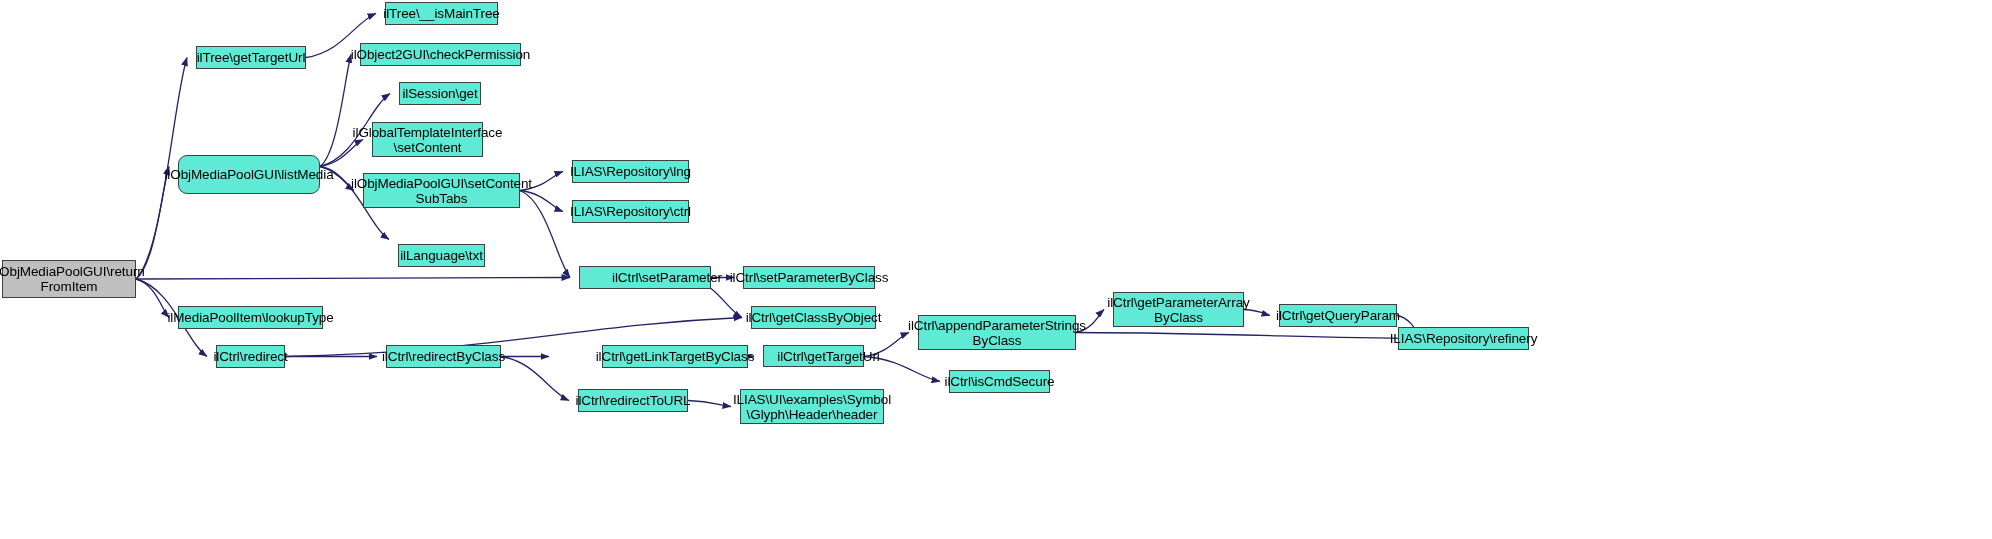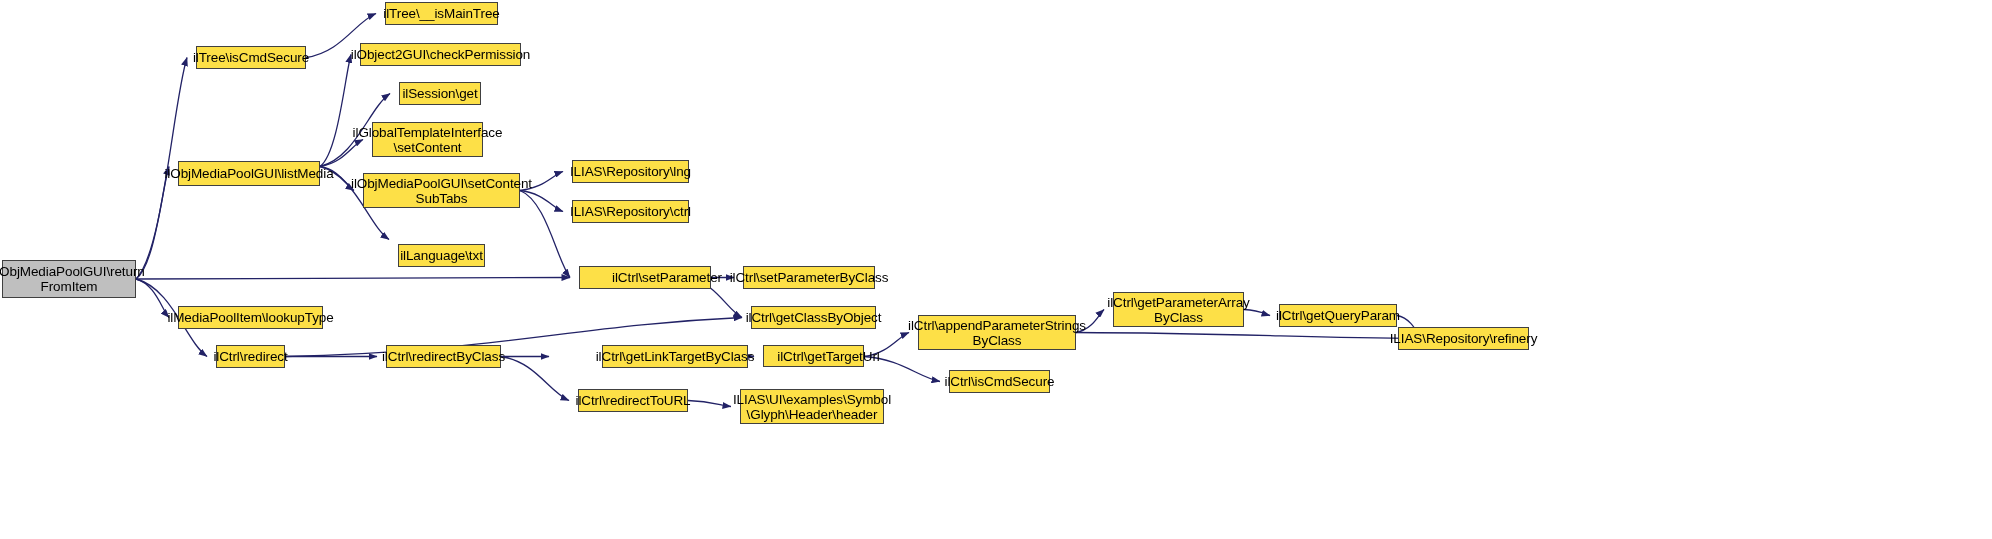--- a/index.html
+++ b/index.html
@@ -21,21 +21,21 @@
     left: 0;
     top: 0;
     width: 1992px;
     height: 539px;
     pointer-events: none;
   }
   .node {
     position: absolute;
     box-sizing: border-box;
     border: 1px solid #404040;
-    background: #fde047;
+    background: #5eead4;
     color: #000000;
     font-size: 13.5px;
     line-height: 15px;
     display: flex;
     align-items: center;
     justify-content: center;
     text-align: center;
     white-space: pre-line;
     letter-spacing: -0.1px;
     z-index: 5;
@@ -82,22 +82,22 @@
         <path d="M 864 356.5 C 902.25 359.5, 916.7 376.5, 940 381.5" fill="none" stroke="#222266" stroke-width="1.3" marker-end="url(#arrowhead)"></path>
         <path d="M 1076 332.5 C 1092.65 329.74, 1098.94 314.1, 1104 309.5" fill="none" stroke="#222266" stroke-width="1.3" marker-end="url(#arrowhead)"></path>
         <path d="M 1076 332.5 C 1235.3 333.22, 1295.48 337.3, 1421 338.5" fill="none" stroke="#222266" stroke-width="1.3" marker-end="url(#arrowhead)"></path>
         <path d="M 1244 309.5 C 1259.75 310.22, 1265.7 314.3, 1270 315.5" fill="none" stroke="#222266" stroke-width="1.3" marker-end="url(#arrowhead)"></path>
         <path d="M 1397 315.5 C 1411.85 318.26, 1417.46 333.9, 1421 338.5" fill="none" stroke="#222266" stroke-width="1.3" marker-end="url(#arrowhead)"></path>
       </g>
   </svg>
   <div id="nodes-group">
       <div class="node root" style="left: 2px; top: 260px; width: 134px; height: 38px;">ilObjMediaPoolGUI\return
 FromItem</div>
-      <div class="node" style="left: 196px; top: 46px; width: 110px; height: 23px;">ilTree\isCmdSecure</div>
-      <div class="node" style="left: 178px; top: 161px; width: 142px; height: 25px;">ilObjMediaPoolGUI\listMedia</div>
+      <div class="node" style="left: 196px; top: 46px; width: 110px; height: 23px;">ilTree\getTargetUrl</div>
+      <div class="node" style="left: 178px; top: 155px; width: 142px; height: 39px; border-radius: 9px;">ilObjMediaPoolGUI\listMedia</div>
       <div class="node" style="left: 178px; top: 306px; width: 145px; height: 23px;">ilMediaPoolItem\lookupType</div>
       <div class="node" style="left: 216px; top: 345px; width: 69px; height: 23px;">ilCtrl\redirect</div>
       <div class="node" style="left: 385px; top: 2px; width: 113px; height: 23px;">ilTree\__isMainTree</div>
       <div class="node" style="left: 360px; top: 43px; width: 161px; height: 23px;">ilObject2GUI\checkPermission</div>
       <div class="node" style="left: 399px; top: 82px; width: 82px; height: 23px;">ilSession\get</div>
       <div class="node" style="left: 372px; top: 122px; width: 111px; height: 35px;">ilGlobalTemplateInterface
 \setContent</div>
       <div class="node" style="left: 363px; top: 173px; width: 157px; height: 35px;">ilObjMediaPoolGUI\setContent
 SubTabs</div>
       <div class="node" style="left: 398px; top: 244px; width: 87px; height: 23px;">ilLanguage\txt</div>

